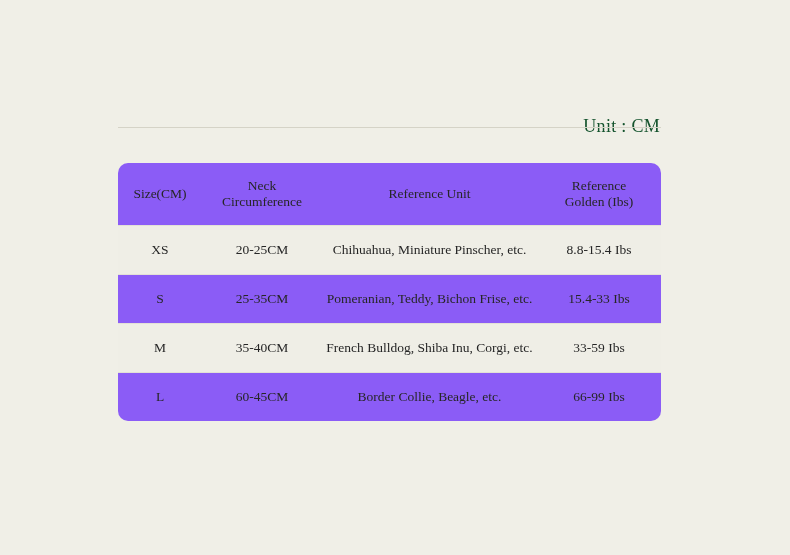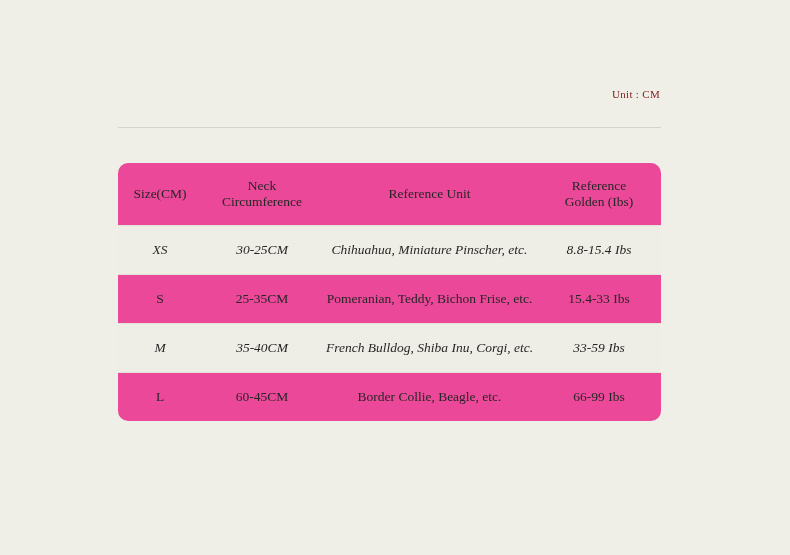--- a/index.html
+++ b/index.html
@@ -15,41 +15,41 @@
     overflow: hidden;
   }
   .page {
     position: relative;
     width: 790px;
     height: 555px;
     box-sizing: border-box;
   }
   .unit-label {
     position: absolute;
-    top: 88px;
+    top: 116px;
     right: 130px;
-    font-size: 11px;
-    color: #7f1d1d;
+    font-size: 18px;
+    color: #14532d;
     letter-spacing: 0.3px;
     white-space: nowrap;
   }
   .top-rule {
     position: absolute;
     top: 127px;
     left: 118px;
     width: 543px;
     height: 1px;
     background: #d5d3c7;
   }
   .table-wrap {
     position: absolute;
     top: 163px;
     left: 118px;
     width: 543px;
-    background: #ec4899;
+    background: #8b5cf6;
     border-radius: 10px;
     overflow: hidden;
   }
   table.size-table {
     width: 100%;
     border-collapse: collapse;
     table-layout: fixed;
   }
   table.size-table th,
   table.size-table td {
@@ -64,21 +64,20 @@
     line-height: 1.2;
     padding: 4px 2px;
   }
   table.size-table tbody td {
     height: 44px;
     font-size: 13.5px;
     padding: 2px;
   }
   table.size-table tbody tr.row-alt td {
     background: #efeee6;
-    font-style: italic;
   }
   table.size-table tbody tr td {
     border-top: 1px solid #e3e1d6;
   }
   col.c0 { width: 84px; }
   col.c1 { width: 120px; }
   col.c2 { width: 215px; }
   col.c3 { width: 124px; }
   .cell-nowrap { white-space: nowrap; }
   .hdr-two-line { display: block; }
@@ -114,21 +113,21 @@
           </th>
           <th>
             <span class="hdr-two-line">Reference</span>
             <span class="hdr-two-line">Golden (Ibs)</span>
           </th>
         </tr>
       </thead>
       <tbody>
         <tr class="row-alt">
           <td class="cell-nowrap">XS</td>
-          <td class="cell-nowrap">30-25CM</td>
+          <td class="cell-nowrap">20-25CM</td>
           <td>Chihuahua, Miniature Pinscher, etc.</td>
           <td class="cell-nowrap">8.8-15.4 Ibs</td>
         </tr>
         <tr>
           <td class="cell-nowrap">S</td>
           <td class="cell-nowrap">25-35CM</td>
           <td>Pomeranian, Teddy, Bichon Frise, etc.</td>
           <td class="cell-nowrap">15.4-33 Ibs</td>
         </tr>
         <tr class="row-alt">

